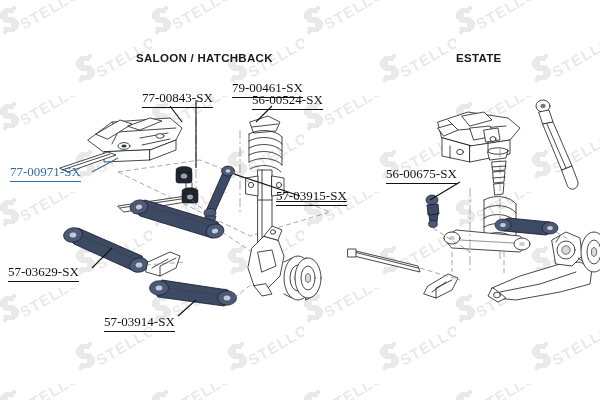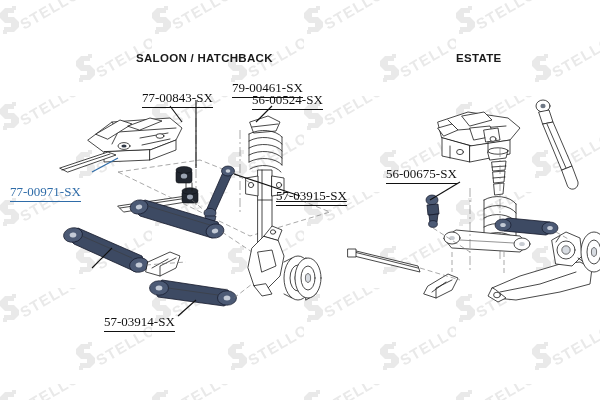--- a/index.html
+++ b/index.html
@@ -369,23 +369,24 @@
     <div class="section-title" style="left:136px; top:52px;">SALOON / HATCHBACK</div>
 
     <div class="section-title" style="left:456px; top:52px;">ESTATE</div>
 
     <div class="part-label" style="left:96px; top:90px;margin-left:46px;">77-00843-SX</div>
 
     <div class="part-label" style="left:188px; top:80px;margin-left:44px;">79-00461-SX</div>
 
     <div class="part-label" style="left:252px; top:92px;">56-00524-SX</div>
 
-    <div class="part-label highlight" style="left:10px; top:164px;margin-top:20px;">77-00971-SX</div>
+    <div class="part-label highlight" style="left:10px; top:164px;">77-00971-SX</div>
 
     <div class="part-label" style="left:276px; top:188px;text-decoration:underline;">57-03915-SX</div>
 
+    <div class="part-label" style="left:8px; top:264px;">57-03629-SX</div>
 
     <div class="part-label" style="left:104px; top:314px;">57-03914-SX</div>
 
     <div class="part-label" style="left:386px; top:166px;">56-00675-SX</div>
 
   </div>
 </div>
 
 </body></html>

